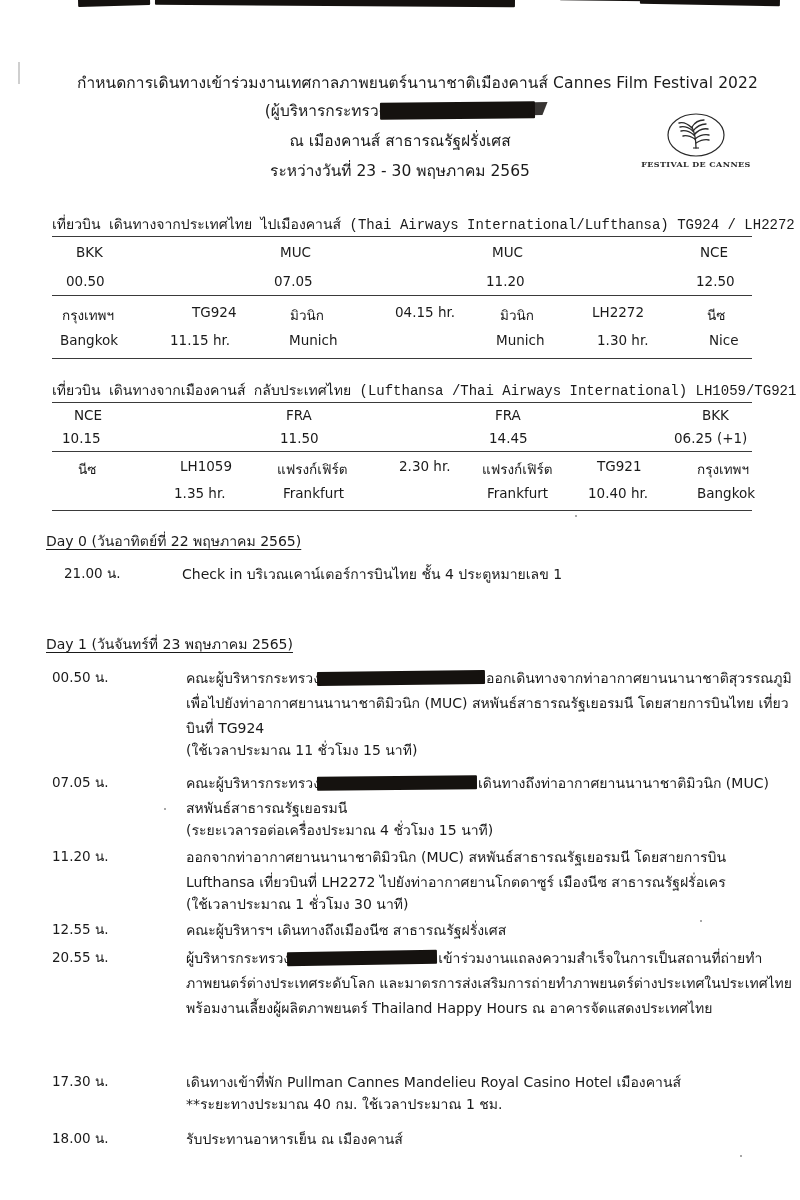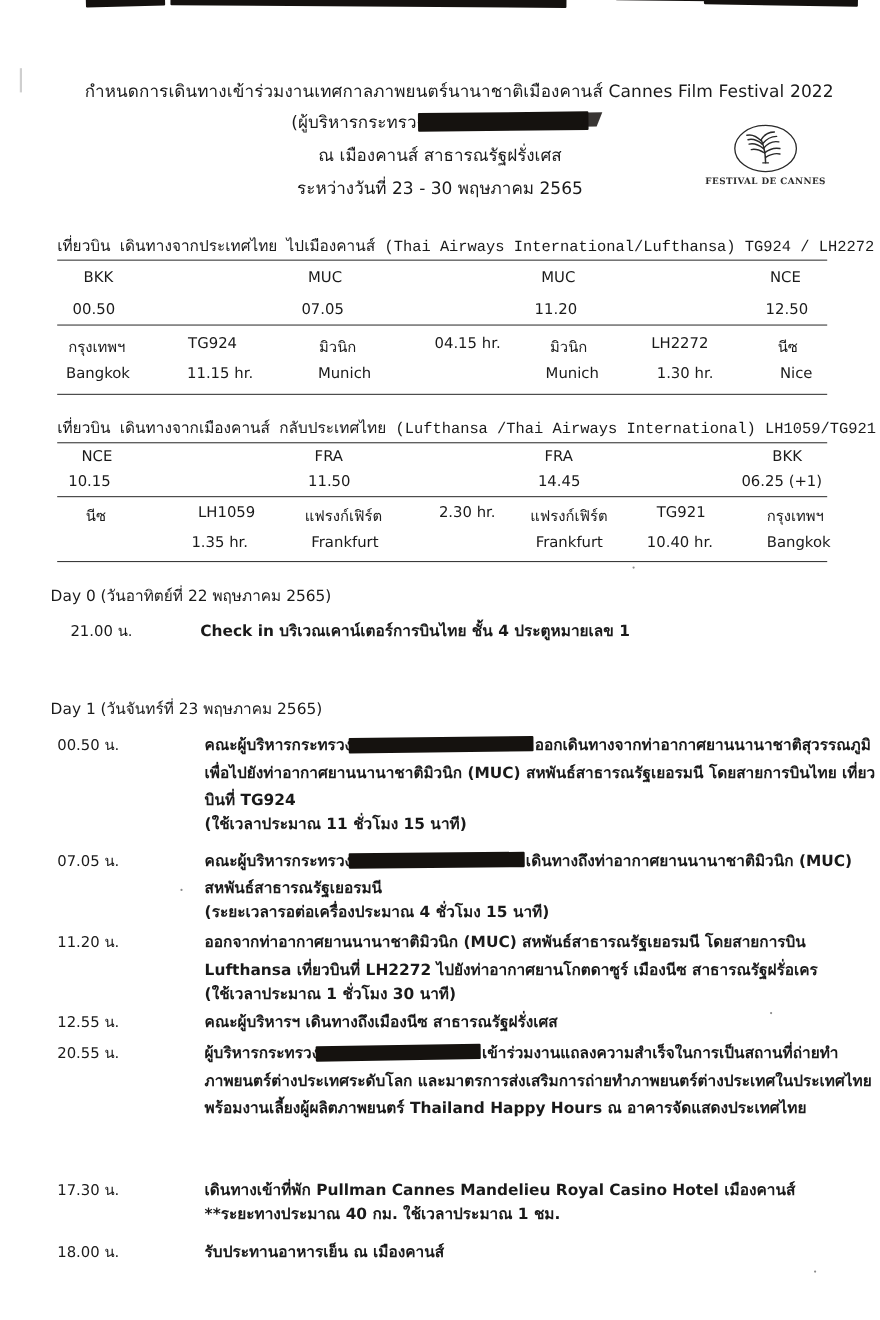--- a/index.html
+++ b/index.html
@@ -49,25 +49,25 @@
   .ftable{position:absolute;left:52px;width:700px;}
   .ftable .caption{font-size:14px;line-height:22px;white-space:nowrap;font-family:Liberation Mono, monospace;}
   .ftable .rule{height:1px;background:#3a3a3a;width:100%;margin:0;}
   .ftable .grid{position:relative;}
   .ftable .cell{position:absolute;font-size:13.5px;white-space:nowrap;}
 
   .t1{top:214px;}
   .t2{top:380px;}
 
   
-  .daytitle{position:absolute;font-size:14px;
+  .daytitle{position:absolute;font-size:14px;text-decoration:underline;
             text-underline-offset:3px;white-space:nowrap;}
   .row{position:absolute;}
   .row .time{position:absolute;left:0;font-size:13.5px;white-space:nowrap;}
-  .row .body{position:absolute;left:134px;width:600px;font-size:14px;line-height:25px;font-weight:bold;}
+  .row .body{position:absolute;left:134px;width:600px;font-size:14px;line-height:25px;}
   .row .body .smallnote{font-size:14px;line-height:19px;display:block;}
   .inline-r{
     display:inline-block;background:#15120f;height:14px;vertical-align:-2px;
     border-radius:1px;margin:0 1px 0 -3px;
   }
   .inline-r.w1{width:168px;transform:rotate(-0.7deg);}
   .inline-r.w2{width:160px;transform:rotate(-0.5deg);}
   .inline-r.w3{width:150px;transform:rotate(-0.9deg);}
   .dot{position:absolute;width:2px;height:2px;background:#8a8a8a;border-radius:50%;}
 </style>
@@ -119,21 +119,21 @@
       <div class="cell" style="left:648px;top:7px">NCE</div>
 
       <div class="cell" style="left:14px;top:36px">00.50</div>
       <div class="cell" style="left:222px;top:36px">07.05</div>
       <div class="cell" style="left:434px;top:36px">11.20</div>
       <div class="cell" style="left:644px;top:36px">12.50</div>
     </div>
     <div class="rule"></div>
     <div class="grid" style="height:62px">
       <div class="cell" style="left:10px;top:8px">กรุงเทพฯ</div>
-      <div class="cell" style="left:119px;top:8px">TG924</div>
+      <div class="cell" style="left:140px;top:8px">TG924</div>
       <div class="cell" style="left:238px;top:8px">มิวนิก</div>
       <div class="cell" style="left:343px;top:8px">04.15 hr.</div>
       <div class="cell" style="left:448px;top:8px">มิวนิก</div>
       <div class="cell" style="left:540px;top:8px">LH2272</div>
       <div class="cell" style="left:655px;top:8px">นีซ</div>
 
       <div class="cell" style="left:8px;top:36px">Bangkok</div>
       <div class="cell" style="left:118px;top:36px">11.15 hr.</div>
       <div class="cell" style="left:237px;top:36px">Munich</div>
       <div class="cell" style="left:444px;top:36px">Munich</div>

